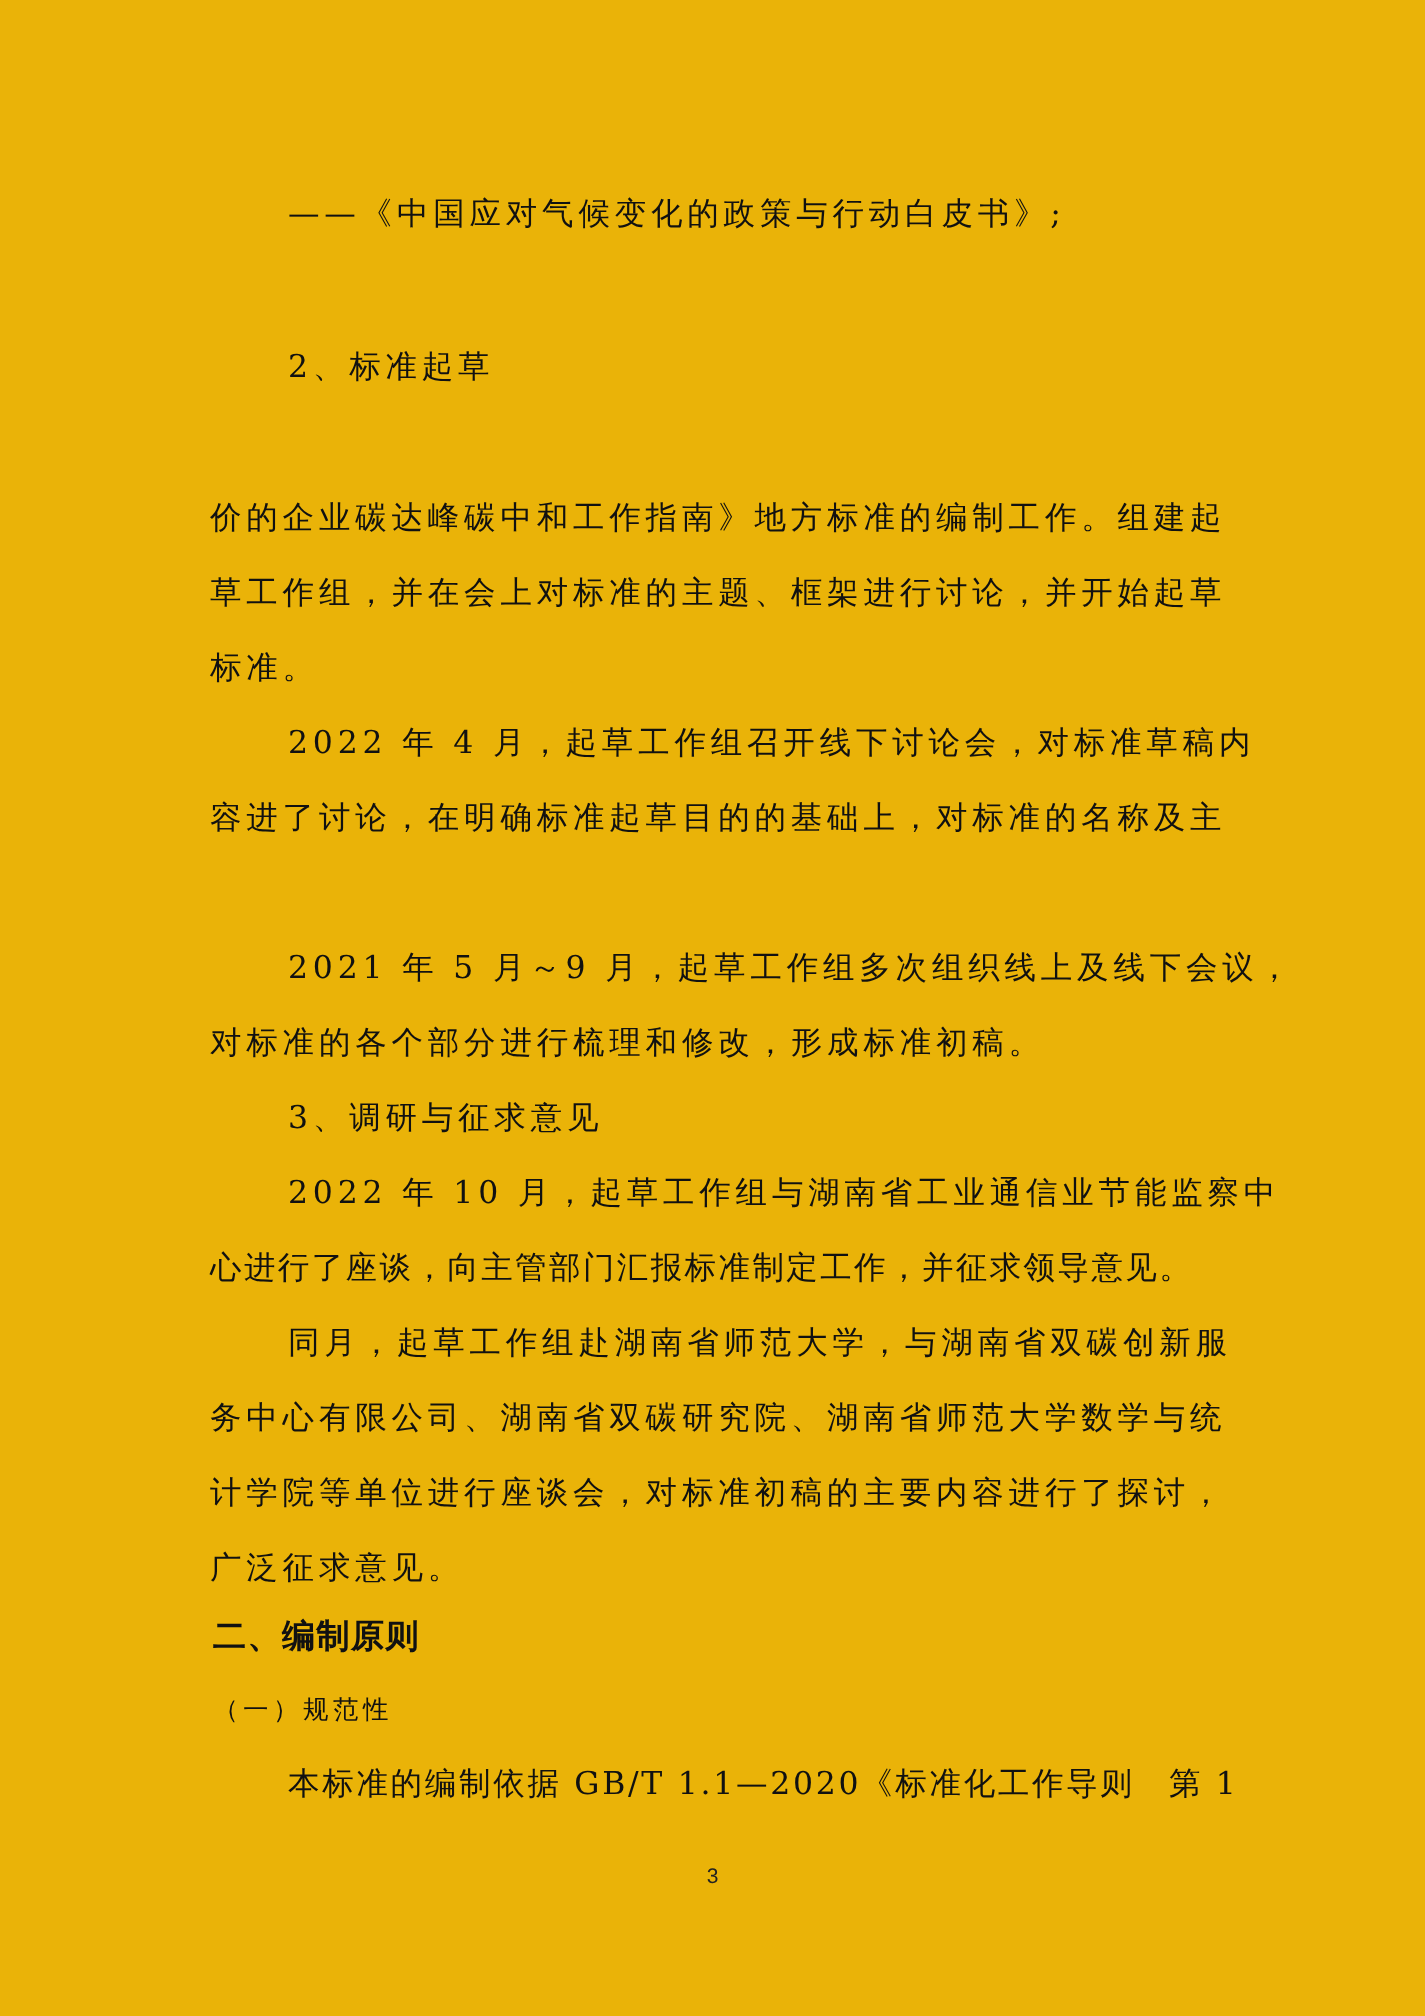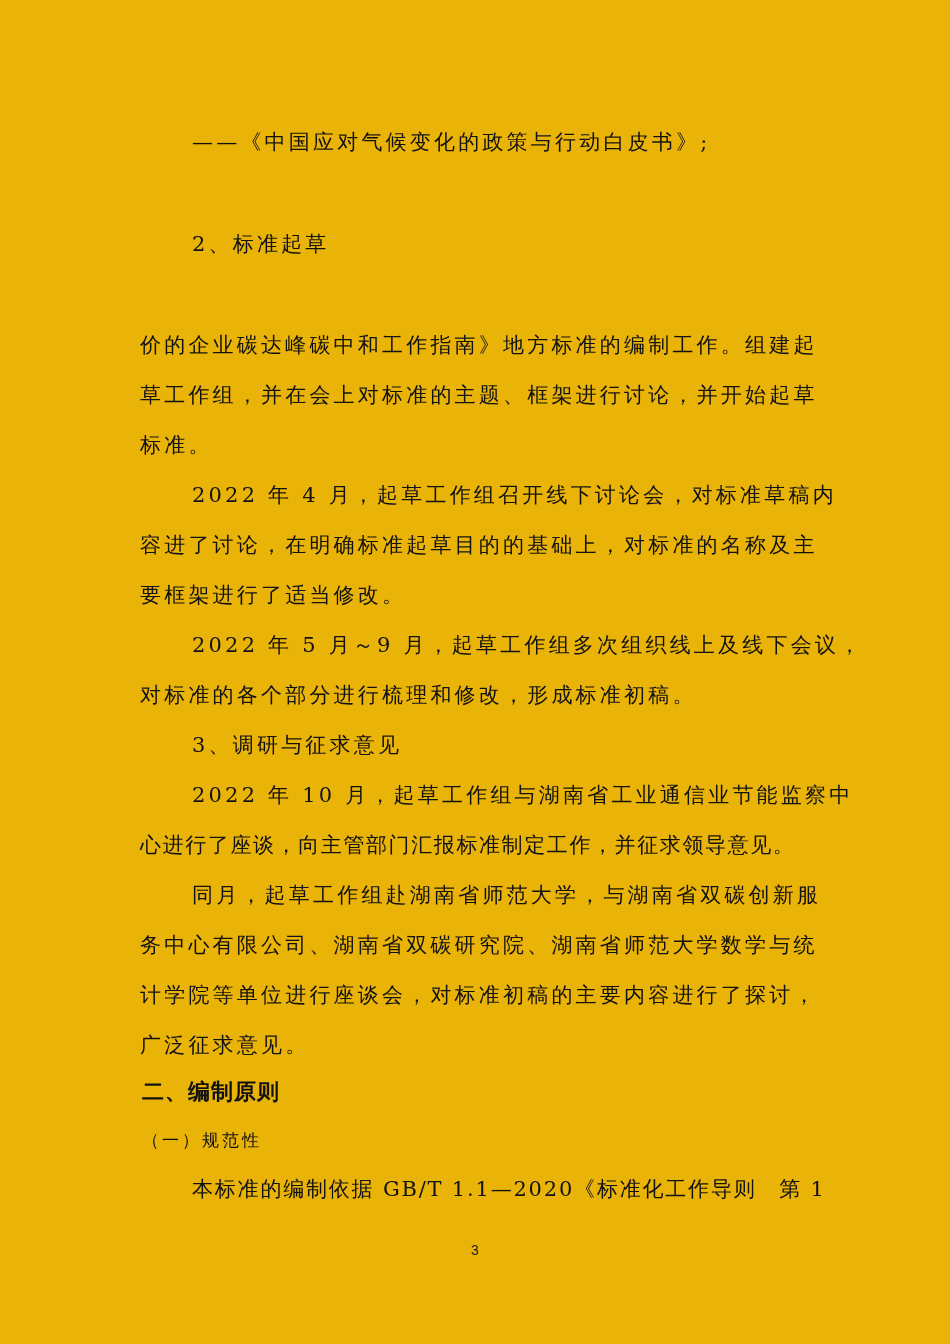--- a/index.html
+++ b/index.html
@@ -39,23 +39,22 @@
 
   <div class="line ind" style="top:128px">——《中国应对气候变化的政策与行动白皮书》;</div>
   <div class="line ind" style="top:230px">2、标准起草</div>
 
   <div class="line noind" style="top:331px">价的企业碳达峰碳中和工作指南》地方标准的编制工作。组建起</div>
   <div class="line noind" style="top:381px">草工作组，并在会上对标准的主题、框架进行讨论，并开始起草</div>
   <div class="line noind" style="top:431px">标准。</div>
 
   <div class="line ind" style="top:481px">2022 年 4 月，起草工作组召开线下讨论会，对标准草稿内</div>
   <div class="line noind" style="top:531px">容进了讨论，在明确标准起草目的的基础上，对标准的名称及主</div>
-  <div class="line noind" style="top:581px">要框架进行了适当修改。</div>
 
-  <div class="line ind" style="top:631px">2022 年 5 月～9 月，起草工作组多次组织线上及线下会议，</div>
+  <div class="line ind" style="top:631px">2021 年 5 月～9 月，起草工作组多次组织线上及线下会议，</div>
   <div class="line noind" style="top:681px">对标准的各个部分进行梳理和修改，形成标准初稿。</div>
 
   <div class="line ind" style="top:731px">3、调研与征求意见</div>
 
   <div class="line ind" style="top:781px">2022 年 10 月，起草工作组与湖南省工业通信业节能监察中</div>
   <div class="line noind" style="top:831px; letter-spacing:1.6px">心进行了座谈，向主管部门汇报标准制定工作，并征求领导意见。</div>
 
   <div class="line ind" style="top:881px">同月，起草工作组赴湖南省师范大学，与湖南省双碳创新服</div>
   <div class="line noind" style="top:931px">务中心有限公司、湖南省双碳研究院、湖南省师范大学数学与统</div>
   <div class="line noind" style="top:981px">计学院等单位进行座谈会，对标准初稿的主要内容进行了探讨，</div>

